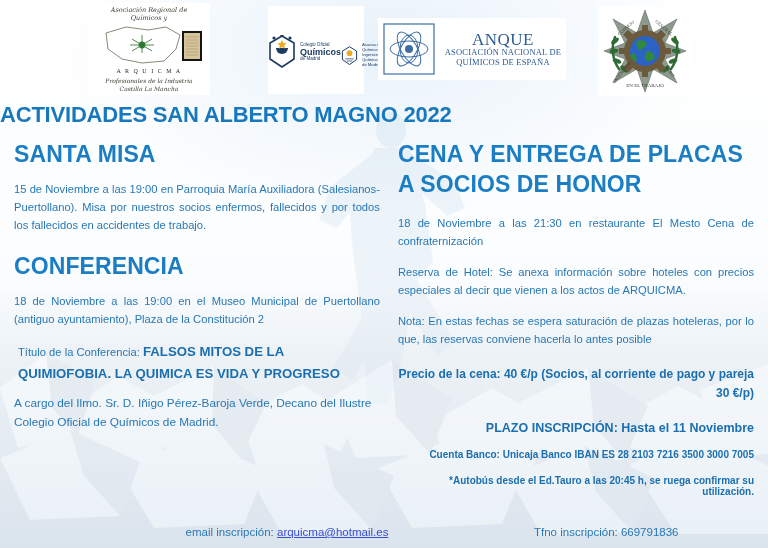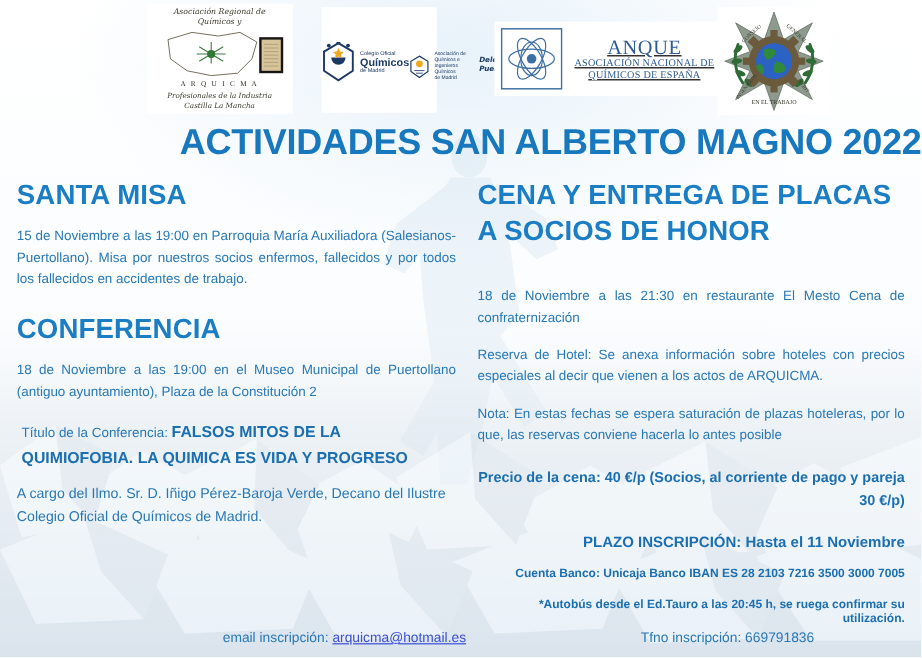--- a/index.html
+++ b/index.html
@@ -67,23 +67,23 @@
     position: absolute;
     top: 4px;
   }
   .logo-box {
     background: #ffffff;
     display: flex;
     align-items: center;
     justify-content: center;
   }
 
-  .logo-arquicma { left: 122px; top: 3px; width: 122px; height: 92px; }
+  .logo-arquicma { left: 88px; top: 3px; width: 122px; height: 92px; }
   .logo-coqm     { left: 268px; top: 6px; width: 96px;  height: 88px; }
-  .logo-anque    { left: 412px; top: 18px; width: 188px; height: 62px; text-decoration: underline; }
+  .logo-anque    { left: 378px; top: 18px; width: 188px; height: 62px; }
   .logo-escudo   { left: 598px; top: 6px; width: 94px;  height: 90px; }
 
   .arq-title, .arq-sub {
     font-family: "DejaVu Serif", serif;
     font-style: italic;
     color: #3c3a2e;
     text-align: center;
     line-height: 1.25;
   }
   .arq-title { font-size: 6.5px; }
@@ -113,23 +113,23 @@
     font-size: 8.5px;
     line-height: 1.15;
     letter-spacing: 0.2px;
     text-align: center;
   }
 
   
   .main-title {
     position: relative;
     z-index: 5;
-    text-align: right;
+    text-align: left;
     color: #1778be;
-    font-size: 30px;
+    font-size: 22px;
     font-weight: bold;
     letter-spacing: -0.2px;
     margin-top: 2px;
     text-shadow: 0 0 1px rgba(255,255,255,0.9);
   }
 
   
   .columns {
     position: relative;
     z-index: 5;
@@ -143,21 +143,21 @@
   .col-right { width: 362px; }
 
   h2.sec {
     color: #1b7ec4;
     font-size: 23px;
     font-weight: bold;
     margin: 0 0 10px 0;
     line-height: 1.3;
     letter-spacing: 0.1px;
   }
-  h2.sec.right { margin-bottom: 30px; }
+  h2.sec.right { margin-bottom: 14px; }
 
   p.body {
     color: #2878b6;
     font-size: 11.2px;
     line-height: 1.62;
     margin: 0 0 13px 0;
     text-align: justify;
   }
   p.body.left-align { text-align: left; }
 

